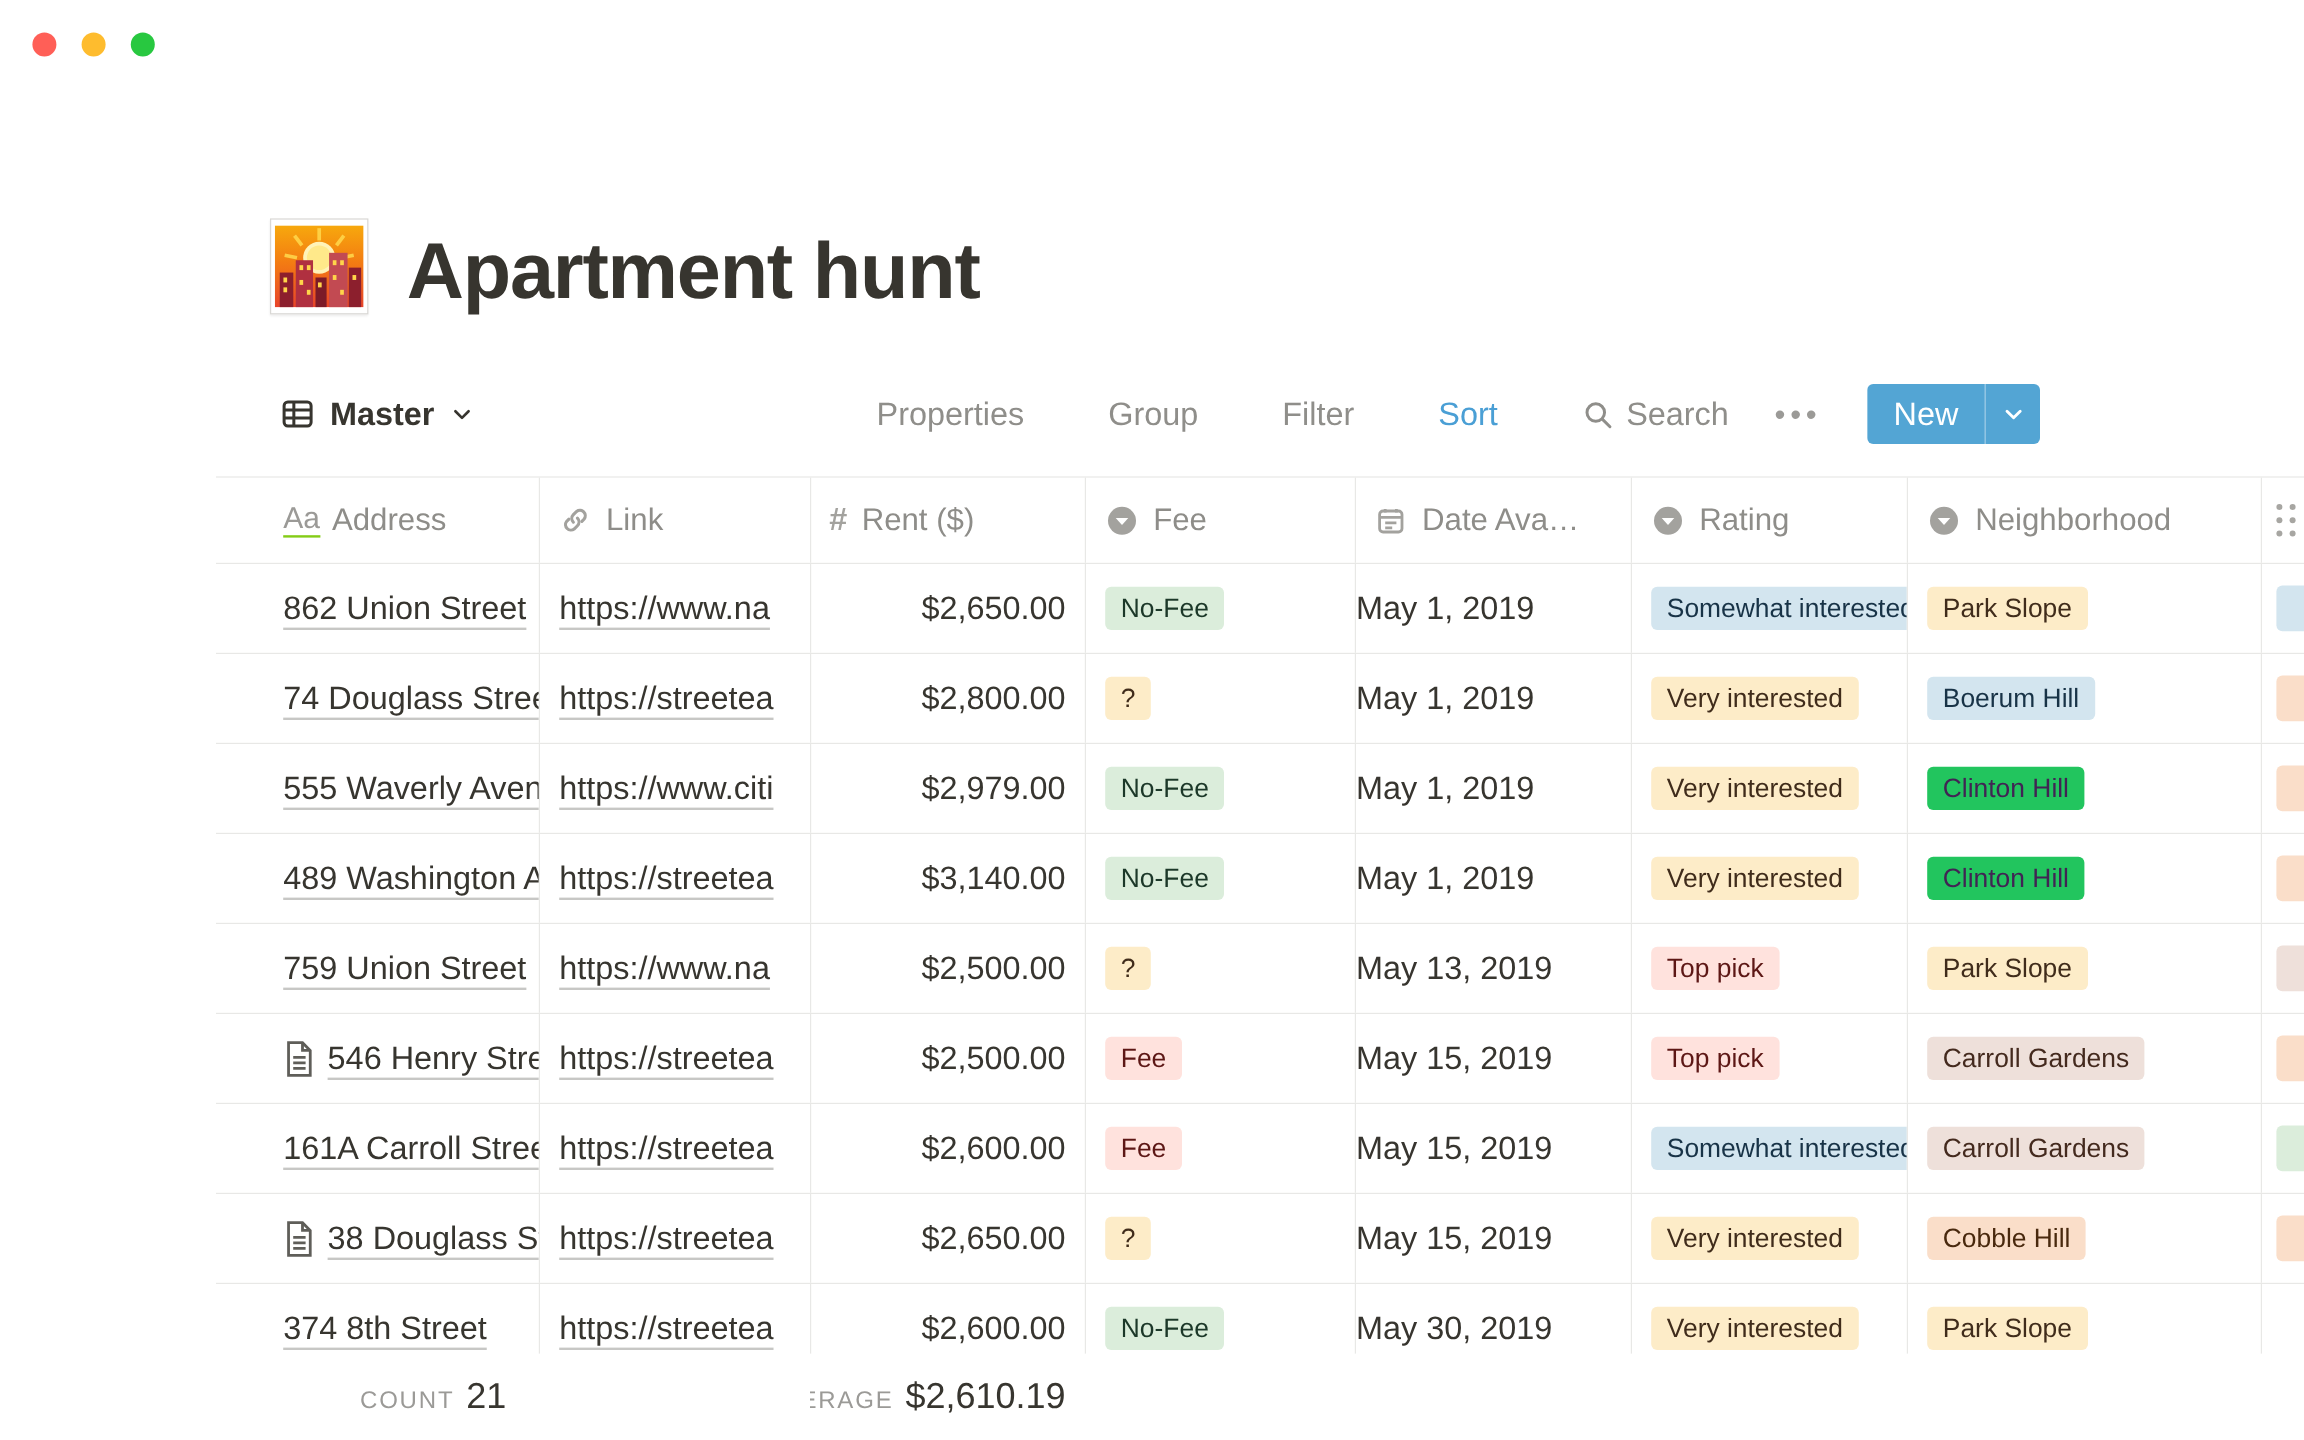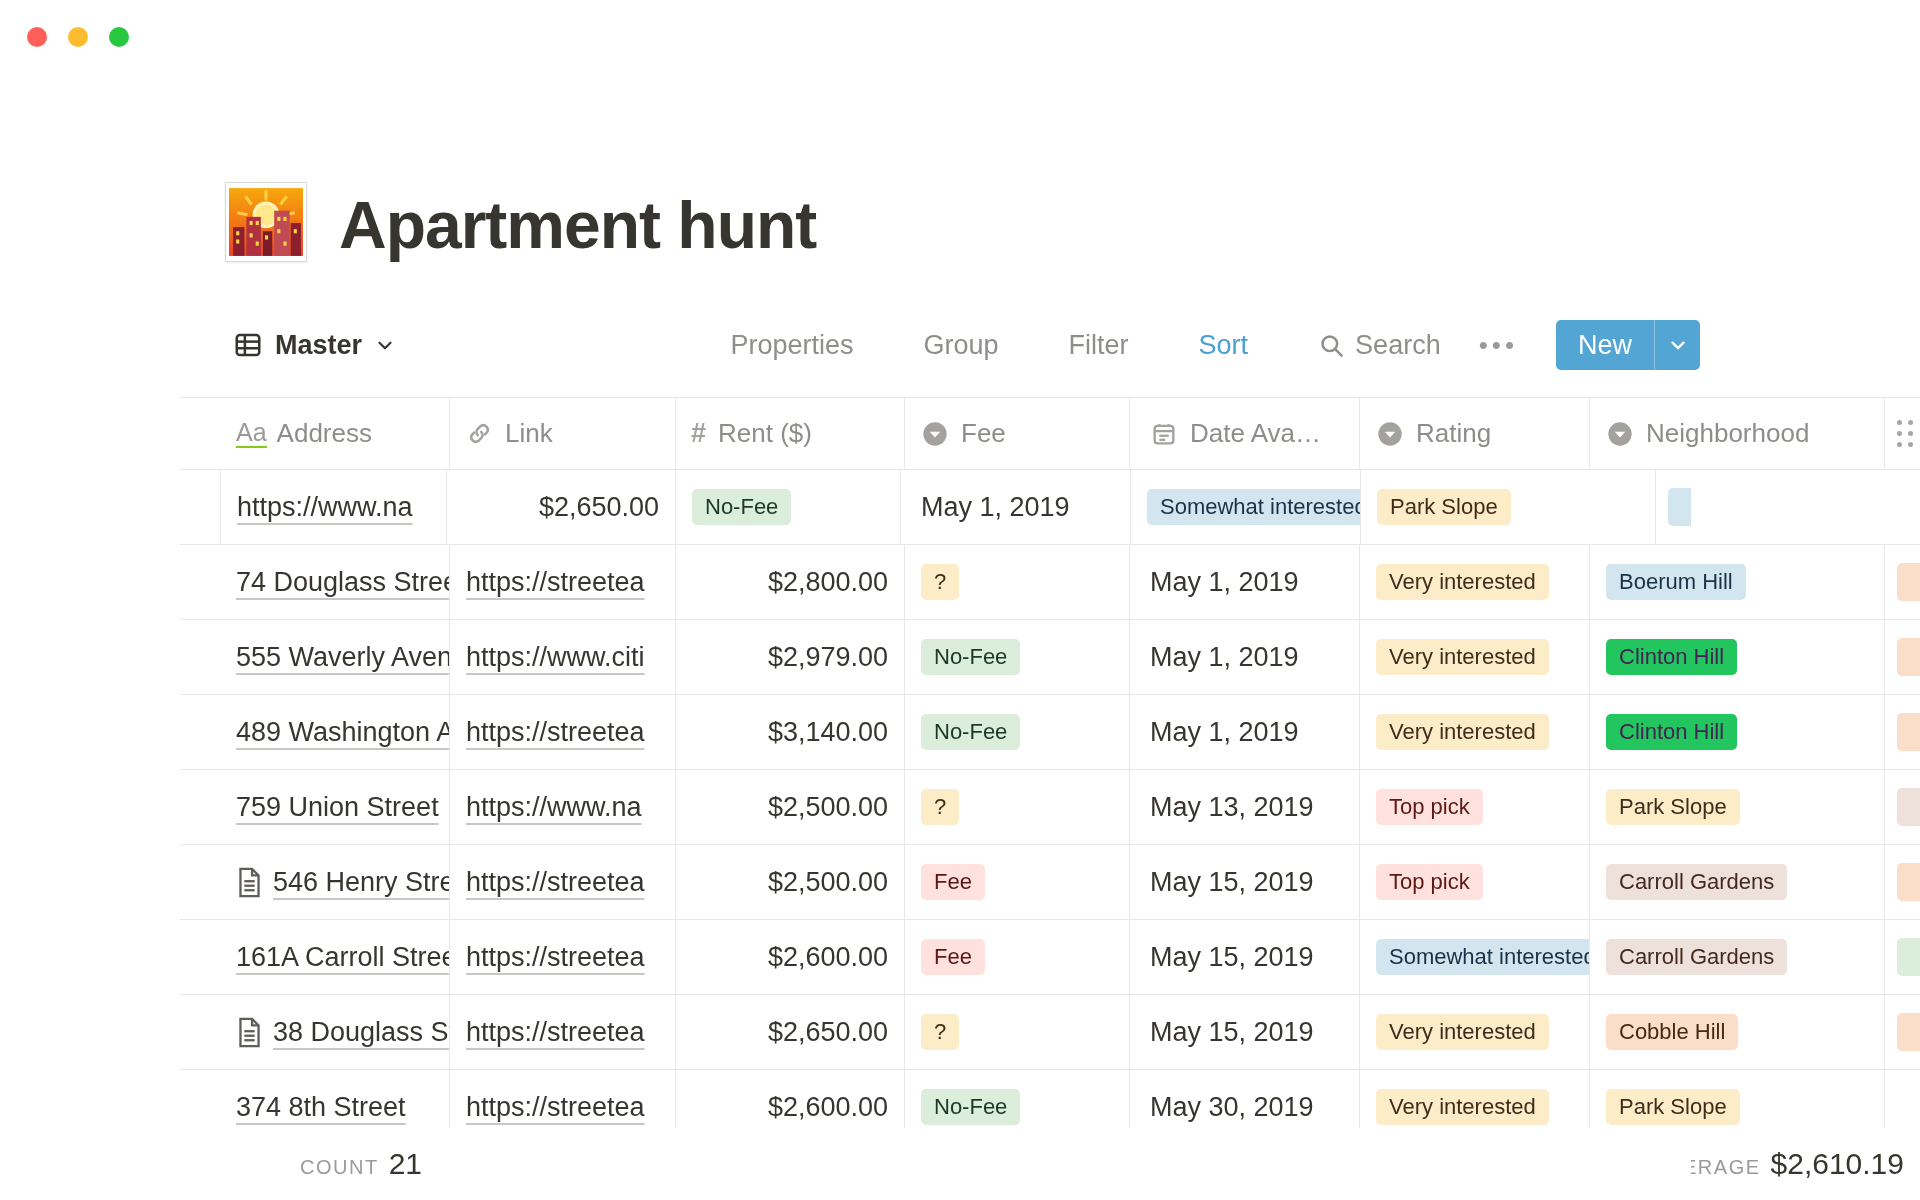--- a/index.html
+++ b/index.html
@@ -41,36 +41,36 @@
   .trow { display:flex; border-bottom:1px solid #e8e8e6; height:75px; }
   .thead { height:72px; }
   .gutter { width:40px; flex:none; }
   .cell { flex:none; display:flex; align-items:center; overflow:hidden; }
   .cell.bl { border-left:1px solid #e8e8e6; }
   .hcell { gap:12px; padding-left:15px; color:#8e8d89; font-size:26px; white-space:nowrap; cursor:pointer; }
   .c-address { width:229px; padding-left:16px; gap:10px; }
   .c-link    { width:226px; padding-left:16px; }
   .c-rent    { width:229px; justify-content:flex-end; padding-right:16px; }
   .c-fee     { width:225px; padding-left:16px; }
-  .c-date    { width:230px; padding-left:20px; }
+  .c-date    { width:230px; }
   .c-rating  { width:230px; padding-left:16px; }
   .c-hood    { width:295px; padding-left:16px; }
   .c-extra   { width:36px; padding-left:12px; }
   .hcell.c-rent { justify-content:flex-start; padding-left:15px; }
 
   .cell-text { font-size:27px; white-space:nowrap; }
   .addr-text, .link-text { text-decoration:underline; text-decoration-color:rgba(55,53,47,.28);
     text-decoration-thickness:2px; text-underline-offset:7px; }
   .rent-text { font-size:27px; white-space:nowrap; }
 
   .pill { flex:none; font-size:22px; line-height:1.2; padding:5px 13px; border-radius:5px; white-space:nowrap; }
   .sliver { flex:none; width:70px; height:38px; border-radius:5px; }
 
   
-  .calc-bar { position:absolute; left:180px; top:1128px; width:1740px; height:72px; background:#fff; display:flex;justify-content:space-between; }
+  .calc-bar { position:absolute; left:180px; top:1128px; width:1740px; height:72px; background:#fff; display:flex; }
   .calc-cell { position:relative; overflow:hidden; flex:none; height:100%; cursor:pointer; }
   .calc-inner { position:absolute; top:50%; transform:translateY(-50%); white-space:nowrap;
     display:flex; align-items:baseline; gap:10px; }
   .calc-label { font-size:20px; letter-spacing:1.5px; color:#9b9a97; text-transform:uppercase; }
   .calc-value { font-size:30px; color:#37352f; }
 
   .icon { flex:none; display:inline-flex; align-items:center; justify-content:center; }
   .aa-glyph { font-size:25px; color:#9b9a97; border-bottom:2px solid #84cc16; line-height:1.05; padding-bottom:1px; }
   .hash-glyph { font-size:27px; font-weight:700; color:#a3a29e; }
   .dots-grid { display:grid; grid-template-columns:repeat(2,5px); grid-auto-rows:5px; gap:6px; }
@@ -245,20 +245,23 @@
             <i></i>
             <i></i>
             <i></i>
           </span>
         </span>
       </div>
     </div>
   <div>
       <div class="trow">
         <div class="gutter"></div>
+        <div class="cell c-address">
+          <span class="cell-text addr-text">862 Union Street</span>
+        </div>
         <div class="cell bl c-link">
           <span class="cell-text link-text">https://www.na</span>
         </div>
         <div class="cell bl c-rent">
           <span class="rent-text">$2,650.00</span>
         </div>
         <div class="cell bl c-fee">
           <span class="pill p-green">No-Fee</span>
         </div>
         <div class="cell bl c-date">

